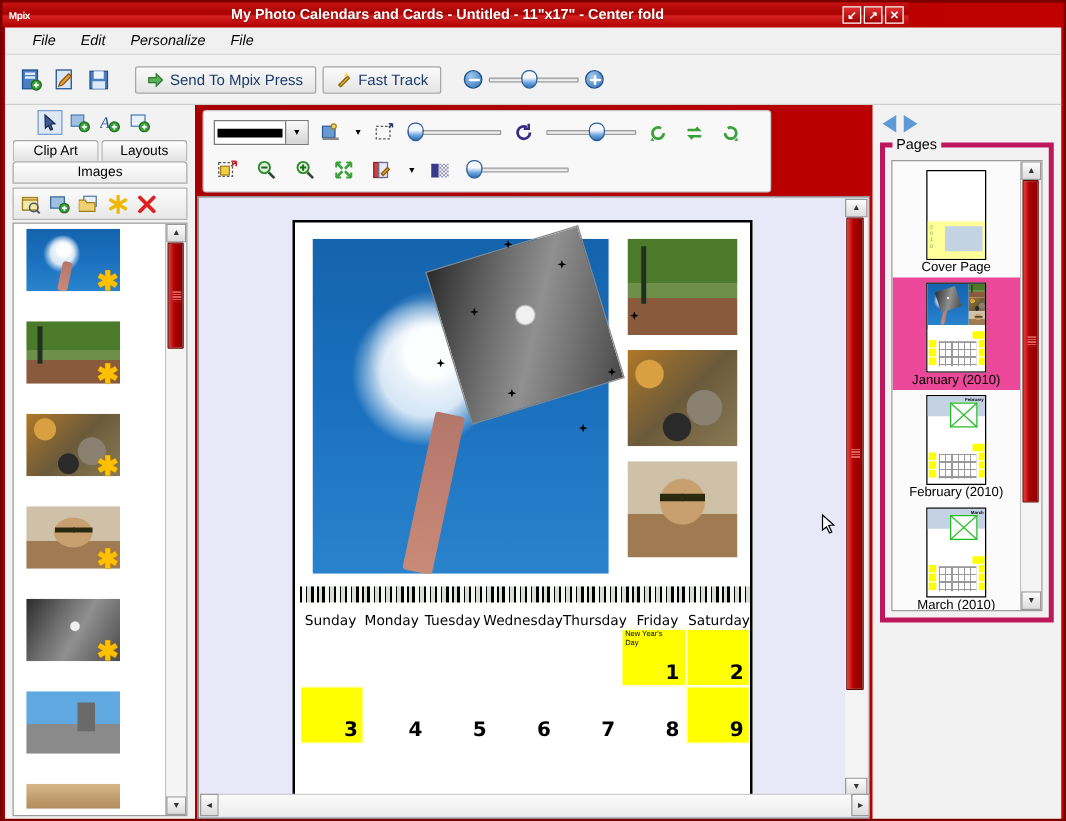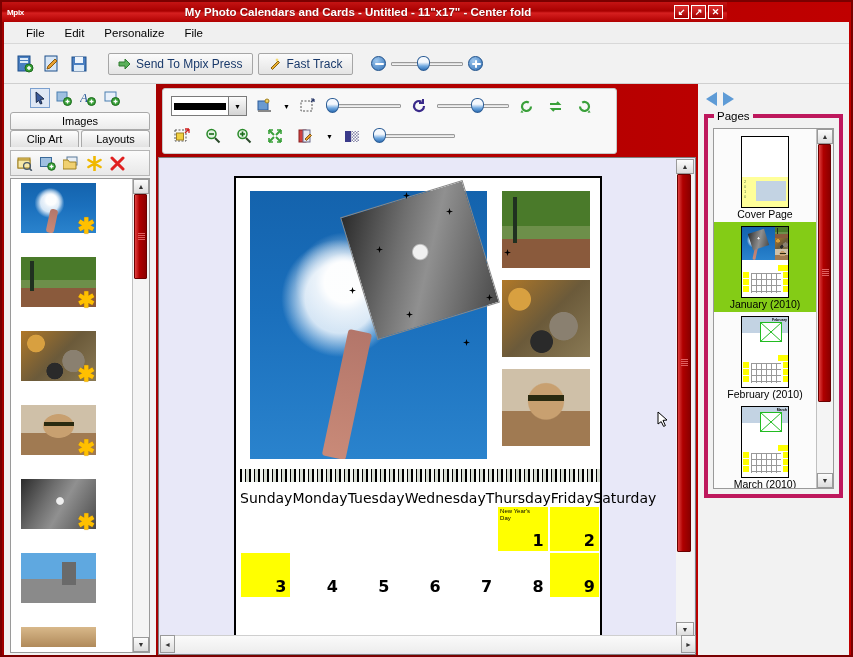--- a/index.html
+++ b/index.html
@@ -39,21 +39,21 @@
     background: linear-gradient(to bottom,#e03030,#a00000);
     border:1px solid #fff; color:#fff;
     font-size:9px; font-weight:bold; line-height:12px; text-align:center;
     cursor:pointer;
   }
 
   
   #menubar {
     position:absolute; left:2px; top:20px; width:845px; height:22px;
     background:#f0f0f0; border-bottom:1px solid #d8d8d8;
-    display:flex; align-items:center; padding-left:12px;
+    display:flex; align-items:center; padding-left:12px;font-style:italic;
   }
   .menuitem {
     font-size:11.5px; color:#000; padding:2px 10px; cursor:pointer;
   }
 
   
   #maintoolbar {
     position:absolute; left:2px; top:42px; width:845px; height:40px;
     background:#f2f2f2; border-bottom:1px solid #cfcfcf;
     display:flex; align-items:center; gap:5px; padding-left:10px;
@@ -208,21 +208,21 @@
   #spiral {
     position:absolute; left:4px; top:290px; width:360px; height:14px;
     background: repeating-linear-gradient(to right,
        #000 0 2px, #f2f5f0 2px 5px, #000 5px 6px, #d8ded4 6px 9px);
     border-top:1px solid #fff;
   }
 
   #cal { position:absolute; left:4px; top:312px; width:360px; height:190px; }
   .dowrow { display:flex; }
   .dow {
-    flex:1; text-align:center; font-size:14px; color:#000;
+    flex:1; text-align:center; font-size:11px; color:#000;
     font-family:"DejaVu Sans", sans-serif;
   }
   .wkrow { display:flex; height:46px; }
   .cell {
     flex:1; position:relative; border:1px solid transparent;
   }
   .cell.hl { background:#ffff00; border:1px solid #fff; }
   .daynum {
     position:absolute; right:4px; bottom:1px;
     font-size:16px; font-weight:bold; color:#000;
@@ -287,21 +287,21 @@
   }
   #pageslist {
     position:absolute; left:5px; top:10px; right:5px; bottom:5px;
     background:#fbfbfb; border:1px solid #9a9a9a;
     display:flex; overflow:hidden;
   }
   #pagesinner { flex:1; overflow:hidden; padding-top:3px; }
   .pageitem {
     width:100%; padding:4px 0 2px 0; text-align:center; cursor:pointer;
   }
-  .pageitem.sel { background:#84cc16; }
+  .pageitem.sel { background:#ec4899; }
   .pagethumb {
     width:48px; height:72px; margin:0 auto;
     background:#fff; border:1px solid #000; position:relative; overflow:hidden;
   }
   .pagelabel { font-size:10.5px; margin-top:0; color:#000; }
 
   
   .gDandelion {
     width:100%;height:100%;
     background:
@@ -458,26 +458,26 @@
       </div>
       <div class="otool">
         <svg width="16" height="16" viewBox="0 0 16 16">
           <rect x="1" y="2" width="11" height="9" fill="#e8f0fa" stroke="#4a7fb0"></rect>
           <circle cx="11.5" cy="11.5" r="4" fill="#38a038" stroke="#1d6a1d"></circle>
           <path d="M11.5 9.5v4M9.5 11.5h4" stroke="#fff" stroke-width="1.3"></path>
         </svg>
       </div>
     </div>
 
-    <div id="imgtabrow">
-      <div class="ltab wide">Images</div>
-    </div>
     <div id="lefttabs">
       <div class="ltab">Clip Art</div>
       <div class="ltab">Layouts</div>
+    </div>
+    <div id="imgtabrow">
+      <div class="ltab wide">Images</div>
     </div>
 
     <div id="imgtoolrow">
       <div class="itool">
         <svg width="16" height="15" viewBox="0 0 16 15">
           <rect x="1" y="2" width="12" height="10" fill="#f0d070" stroke="#a08020"></rect>
           <rect x="1" y="4" width="12" height="8" fill="#f7e8a8" stroke="#a08020"></rect>
           <circle cx="10" cy="10" r="3.4" fill="none" stroke="#4a5a6a" stroke-width="1.3"></circle>
           <path d="M12.4 12.4l2.4 2.4" stroke="#4a5a6a" stroke-width="1.6"></path>
         </svg>

